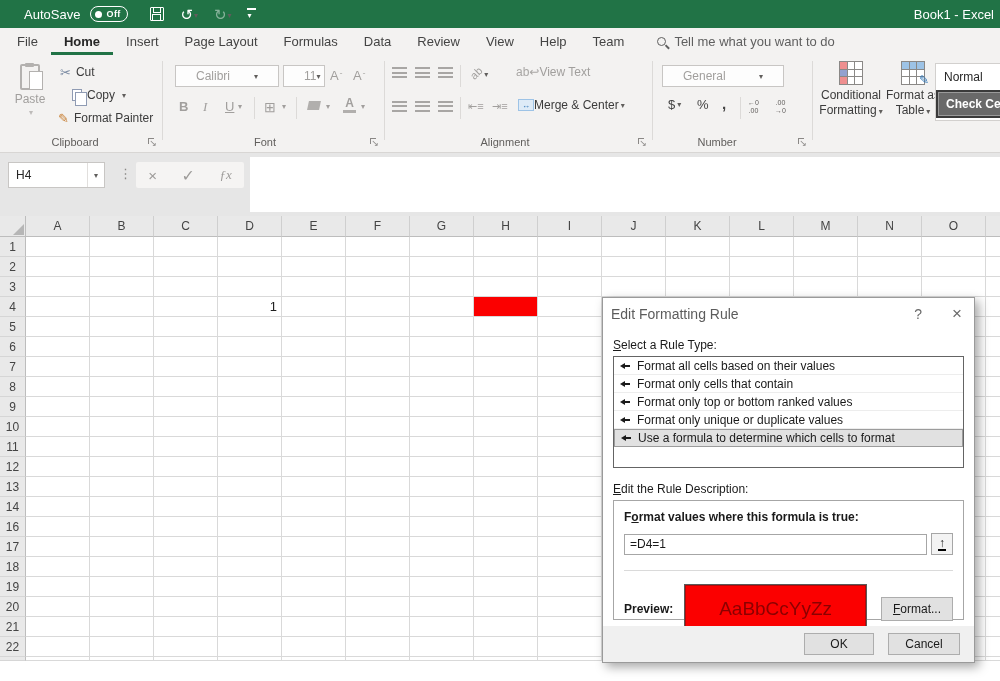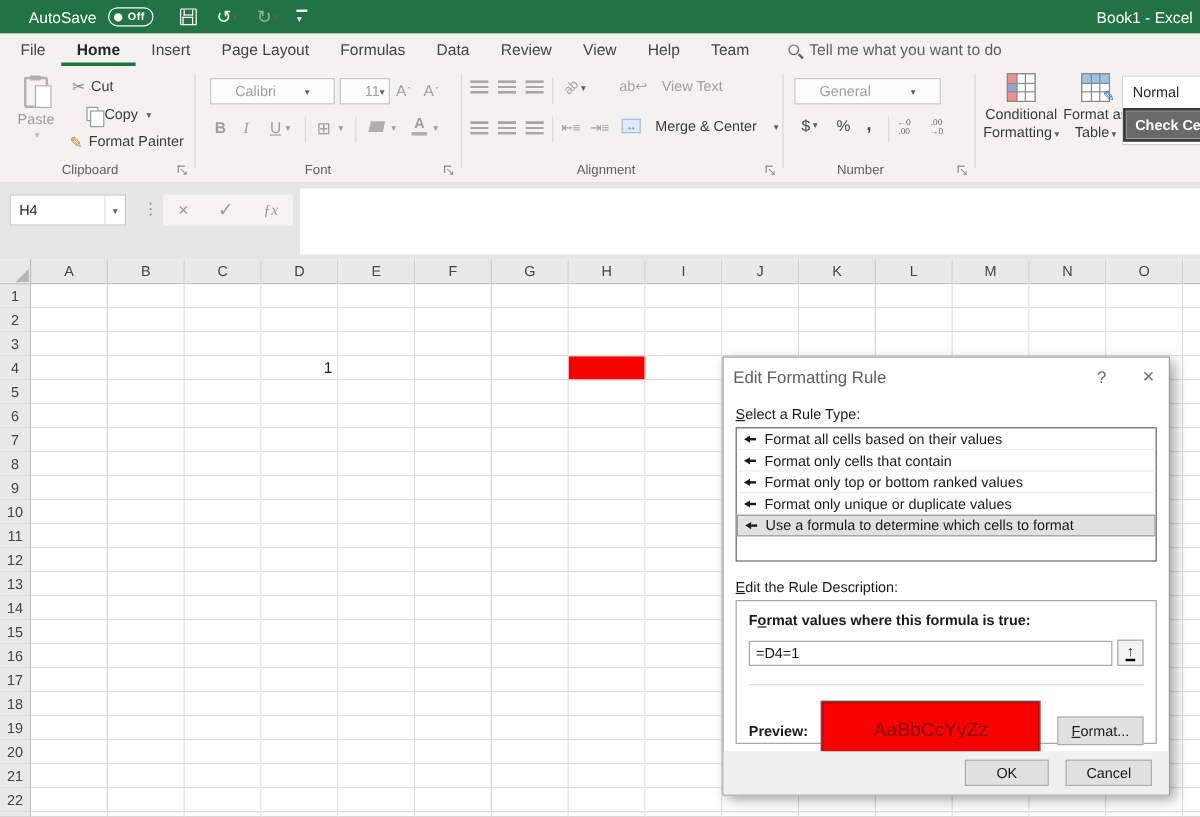--- a/index.html
+++ b/index.html
@@ -63,21 +63,21 @@
   .b-bold{font-weight:700}
   .minisep{position:absolute;width:1px;background:#dcdad8}
   .fill-icon{width:12px;height:9px;background:#b1afad;transform:skewX(-12deg);position:relative}
   .acolor{font-size:12px;color:#a19f9d;font-weight:700;line-height:1;text-align:center}
   .colorbar{display:block;width:13px;height:3px;background:#b1afad;margin-top:1px}
 
   
   .al-icon{position:absolute;width:15px;height:11px;background:linear-gradient(to bottom,#a8a6a4 0 2px,transparent 2px 4.5px,#a8a6a4 4.5px 6.5px,transparent 6.5px 9px,#a8a6a4 9px 11px)}
   .orient-icon{position:absolute;color:#a19f9d;font-size:11px}
   .orient-icon .ab{display:inline-block;transform:rotate(-45deg)}
-  .wrap-item,.merge-item{position:absolute;display:flex;align-items:center;gap:12px}
+  .wrap-item,.merge-item{position:absolute;display:flex;align-items:center;gap:0}
   .wrap-icon{color:#a8a6a4;font-size:12px;line-height:1}
   .merge-icon{width:16px;height:12px;background:#deebf7;border:1px solid #9dc3e6;display:flex;align-items:center;justify-content:center;font-size:8px;color:#2e75b6}
 
   
   .numsym{position:absolute;font-size:13px;color:#444;display:flex;align-items:center}
   .comma{font-size:15px;font-weight:700}
   .dec{position:absolute;font-size:7px;line-height:1.2;color:#605e5c;text-align:center;white-space:pre}
 
   
   .bigbtn{position:absolute;display:flex;flex-direction:column;align-items:center;gap:1px;text-align:center;font-size:12px;color:#3b3b3b}
@@ -132,21 +132,21 @@
   .arr::after{content:"";width:5px;height:2px;background:#1a1a1a}
   .descbox{border:1px solid #a6a6a6;height:120px;padding:9px 10px;margin-top:2px}
   .fprompt{font-weight:700;font-size:12px}
   .formula-row{display:flex;align-items:center;margin-top:9px}
   .frm{flex:1;height:21px;border:1px solid #a6a6a6;display:flex;align-items:center;padding:0 5px;font-size:12px;background:#fff}
   .collapse-btn{width:22px;height:22px;border:1px solid #a6a6a6;background:#f3f3f3;margin-left:4px;display:flex;align-items:center;justify-content:center}
   .collapse-btn .up{font-weight:700;font-size:12px;border-bottom:2px solid #000;line-height:1;padding:0 1px}
   .descsep{border-top:1px solid #dadada;margin-top:15px}
   .preview-row{display:flex;align-items:center;margin-top:13px}
   .preview-lab{font-weight:700;width:62px}
-  .swatch{width:188px;height:50px;border:1px solid #5a5a5a;box-shadow:inset 0 0 0 1px rgba(90,20,20,.45);display:flex;align-items:center;justify-content:center;font-size:16px}
+  .swatch{width:188px;height:50px;border:1px solid #5a5a5a;box-shadow:inset 0 0 0 1px rgba(90,20,20,.45);display:flex;align-items:center;justify-content:center;font-size:19px}
   .btn{background:#e1e1e1;border:1px solid #adadad;font-size:12px;color:#1a1a1a;display:flex;align-items:center;justify-content:center;font-family:"Liberation Sans",sans-serif}
   .format-btn{width:74px;height:24px;margin-left:14px}
   .dlg-footer{position:absolute;left:0;right:0;bottom:0;height:36px;background:#f0f0f0;display:flex;align-items:center;justify-content:flex-end;gap:14px;padding-right:14px}
   .ok-btn{width:70px;height:22px}
   .cancel-btn{width:72px;height:22px}
 </style>
 </head>
 <body>
 
 <div class="screen">
@@ -622,39 +622,20 @@
           <div class="cell"></div>
           <div class="cell"></div>
           <div class="cell"></div>
           <div class="cell"></div>
           <div class="cell"></div>
           <div class="cell"></div>
           <div class="cell"></div>
           <div class="cell sliver"></div>
         </div>
         <div class="gridrow">
-          <div class="rowhead">15</div>
-          <div class="cell"></div>
-          <div class="cell"></div>
-          <div class="cell"></div>
-          <div class="cell"></div>
-          <div class="cell"></div>
-          <div class="cell"></div>
-          <div class="cell"></div>
-          <div class="cell"></div>
-          <div class="cell"></div>
-          <div class="cell"></div>
-          <div class="cell"></div>
-          <div class="cell"></div>
-          <div class="cell"></div>
-          <div class="cell"></div>
-          <div class="cell"></div>
-          <div class="cell sliver"></div>
-        </div>
-        <div class="gridrow">
           <div class="rowhead">16</div>
           <div class="cell"></div>
           <div class="cell"></div>
           <div class="cell"></div>
           <div class="cell"></div>
           <div class="cell"></div>
           <div class="cell"></div>
           <div class="cell"></div>
           <div class="cell"></div>
           <div class="cell"></div>

